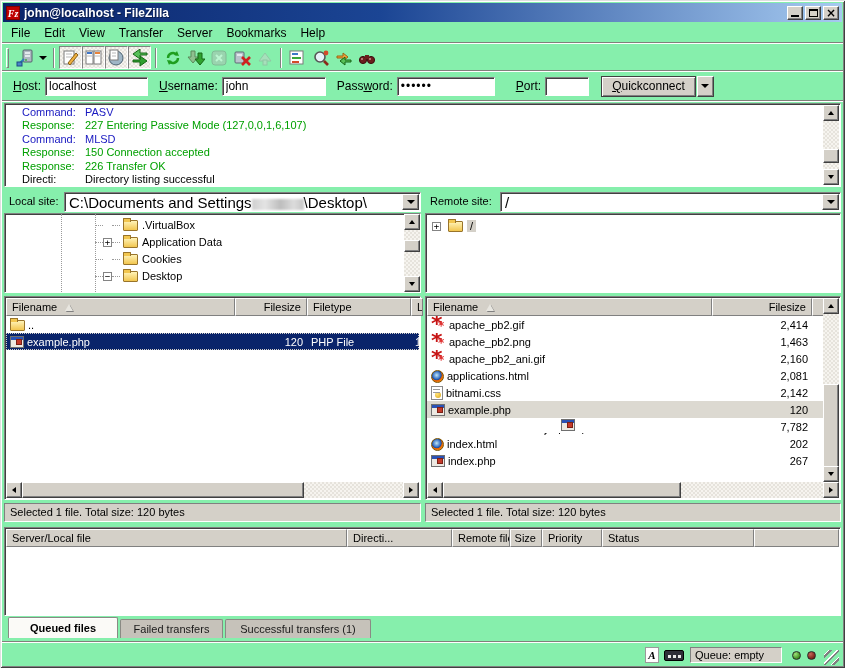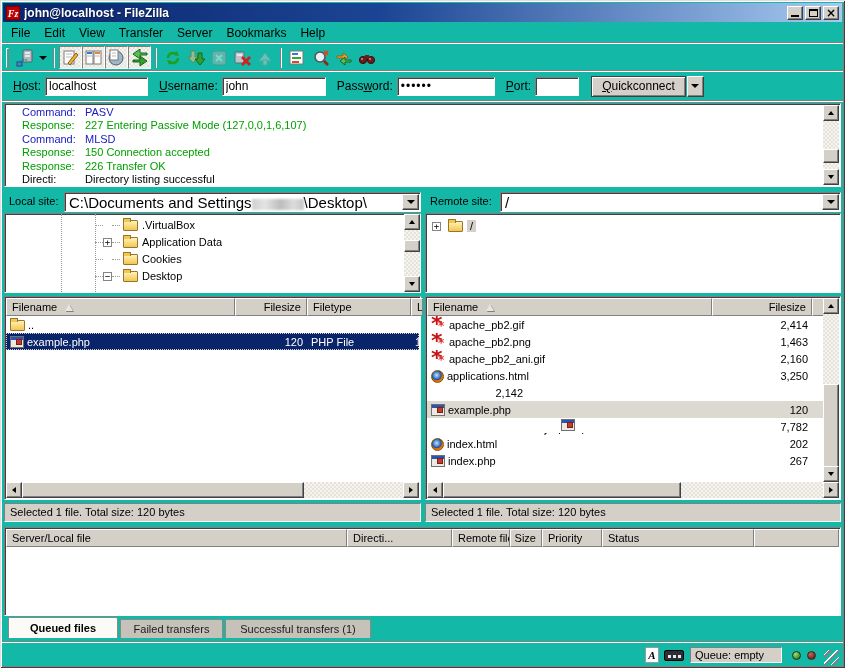--- a/index.html
+++ b/index.html
@@ -1,19 +1,19 @@
 <!DOCTYPE html>
 <html><head>
 <meta charset="utf-8">
 <style>
   * { margin:0; padding:0; box-sizing:border-box; }
   html,body { background:#808080; }
   body { font-family:"Liberation Sans", sans-serif; }
   #win {
-    position:relative; width:845px; height:668px; background:#14b8a6;
+    position:relative; width:845px; height:668px; background:#86efac;
     box-shadow: inset 1px 1px 0 #dfdfdf, inset -1px -1px 0 #404040,
                 inset 2px 2px 0 #ffffff, inset -2px -2px 0 #808080;
     overflow:hidden; font-size:11px; color:#000;
   }
   .abs { position:absolute; }
   
   .raised { background:#d4d0c8; border:1px solid; border-color:#ffffff #404040 #404040 #ffffff; box-shadow: inset -1px -1px 0 #808080; }
   .sunken { background:#fff; border:1px solid; border-color:#808080 #ffffff #ffffff #808080; box-shadow: inset 1px 1px 0 #404040; }
   .groove { height:2px; border-top:1px solid #80807a; border-bottom:1px solid #ffffff; }
   .checker {
@@ -310,21 +310,21 @@
 
   <div class="abs groove" style="left:2px; top:70px; width:841px;"></div>
 
   <div id="qcbar" class="abs">
     <span class="qc-label"><u>H</u>ost:</span>
     <input class="field" style="width: 103px;" value="localhost">
     <span class="qc-label" style="margin-left:11px"><u>U</u>sername:</span>
     <input class="field" style="width: 104px;" value="john">
     <span class="qc-label" style="margin-left:11px">Pass<u>w</u>ord:</span>
     <input class="field" style="width: 98px; letter-spacing: 1px;" value="••••••">
-    <span class="qc-label" style="margin-left:11px"><u>P</u>ort:</span>
+    <span class="qc-label" style="margin-left:21px"><u>P</u>ort:</span>
     <input class="field" style="width: 44px;" value="">
     <button id="qc-btn"><u>Q</u>uickconnect</button>
     <div id="qc-btn-drop" class="raised">
         <span class="arrow-down"></span>
       </div>
   </div>
 
   <div class="abs groove" style="left:2px; top:100px; width:841px;"></div>
 
   <div id="log" class="abs sunken">
@@ -522,24 +522,28 @@
         <div class="fcell num" style="width:100px;">
             <span>2,160</span>
           </div>
       </div>
       <div class="frow">
         <div class="fcell" style="width:285px;">
             <span class="fi" data-icon="html"></span>
             <span>applications.html</span>
           </div>
         <div class="fcell num" style="width:100px;">
-            <span>3,250</span>
-          </div>
-      </div>
-      <div class="frow">
+            <span>2,081</span>
+          </div>
+      </div>
+      <div class="frow">
+        <div class="fcell" style="width:285px;">
+            <span class="fi" data-icon="css"></span>
+            <span>bitnami.css</span>
+          </div>
         <div class="fcell num" style="width:100px;">
             <span>2,142</span>
           </div>
       </div>
       <div class="frow sel-inactive">
         <div class="fcell" style="width:285px;">
             <span class="fi" data-icon="php"></span>
             <span>example.php</span>
           </div>
         <div class="fcell num" style="width:100px;">

